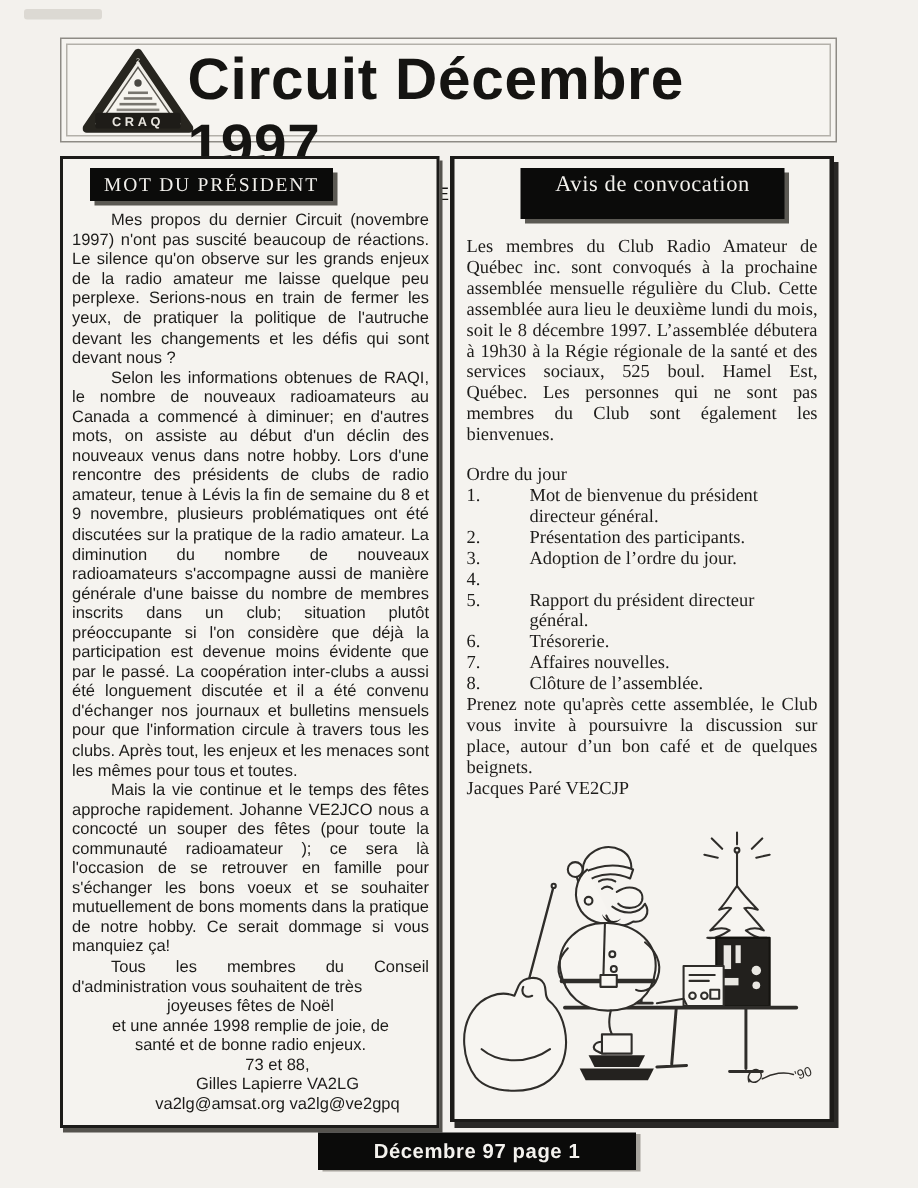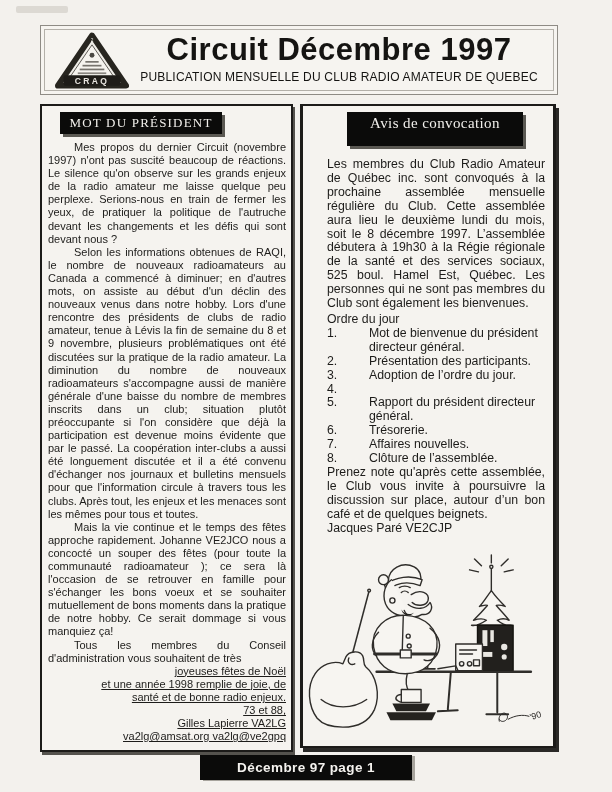--- a/index.html
+++ b/index.html
@@ -5,55 +5,55 @@
   html,body{margin:0;padding:0;background:#e8e6e2;}
   .page{position:relative;width:612px;height:792px;background:#f3f1ed;overflow:hidden;
         font-family:"Liberation Sans",sans-serif;color:#1d1c1a;}
   .smudge{position:absolute;left:16px;top:6px;width:52px;height:7px;background:#dcd9d3;border-radius:2px;}
 
   
   .masthead{position:absolute;left:40px;top:25px;width:518px;height:70px;
             border:1px solid #8e8b85;background:#f6f4f0;padding:3px;box-sizing:border-box;}
   .masthead-inner{border:1px solid #b3b0a9;height:100%;position:relative;box-sizing:border-box;}
   .logo{position:absolute;left:10px;top:1px;width:74px;height:60px;}
-  .m-title{padding-left:80px;text-align:center;font-weight:bold;font-size:31px;
+  .m-title{padding-left:80px;text-align:left;font-weight:bold;font-size:39px;
            letter-spacing:.5px;margin-top:2px;color:#151412;}
   .m-sub{padding-left:80px;text-align:center;font-weight:normal;font-size:12px;
          letter-spacing:.2px;margin-top:2px;color:#151412;}
 
   
   .panel{position:absolute;top:104px;background:#f5f3ef;box-sizing:border-box;}
   .left-panel{left:40px;width:253px;height:648px;border:2px solid #1c1b19;box-shadow:2px 3px 0 #55534e;}
   .right-panel{left:300px;width:256px;height:644px;border:2px solid #1c1b19;
                border-left-width:3px;border-right-width:3px;box-shadow:3px 4px 0 #2a2927;}
   .section-bar{height:22px;background:#0b0b0a;color:#f1efeb;font-family:"Liberation Serif",serif;
                text-align:center;line-height:22px;box-shadow:3px 3px 0 #5b5953;margin-top:6px;}
   .bar-left{margin-left:18px;width:162px;font-size:13px;letter-spacing:1.2px;}
   .bar-right{margin-left:44px;width:176px;font-size:15px;letter-spacing:.4px;height:34px;line-height:23px;}
 
   
   .left-body{padding:7px 5px 0 6px;font-size:11px;line-height:13.1px;}
   .left-body p{margin:0;text-align:justify;}
   .ind{text-indent:26px;}
-  .plain-line{text-align:right;text-decoration:underline;}
+  .plain-line{text-align:center;}
   .sig-line{padding-left:36px;}
 
   
-  .right-body{padding:12px 8px 0 24px;font-family:Liberation Sans, sans-serif;
+  .right-body{padding:12px 8px 0 8px;font-family:Liberation Serif, serif;
               font-size:12.3px;line-height:13.9px;}
   .right-body p{margin:0;text-align:justify;}
-  .agenda-title{margin-top:2px;}
+  .agenda-title{margin-top:13px;}
   .agenda-item{display:flex;}
   .agenda-item .num{width:42px;flex:none;}
   .agenda-item .atext{flex:1;}
   .note{margin-top:13px;}
   .cartoon{position:absolute;left:2px;bottom:3px;width:248px;height:190px;}
 
   
-  .footer-bar{position:absolute;left:200px;top:755px;width:212px;height:25px;background:#0b0b0a;
+  .footer-bar{position:absolute;left:212px;top:755px;width:212px;height:25px;background:#0b0b0a;
               color:#f4f2ee;font-weight:bold;font-size:13.5px;text-align:center;line-height:25px;
               letter-spacing:.4px;box-shadow:3px 1px 0 #a7a49d;}
 </style>
 </head>
 <body>
 
 <div class="page">
   <div class="smudge"></div>
 
   <div class="masthead">

